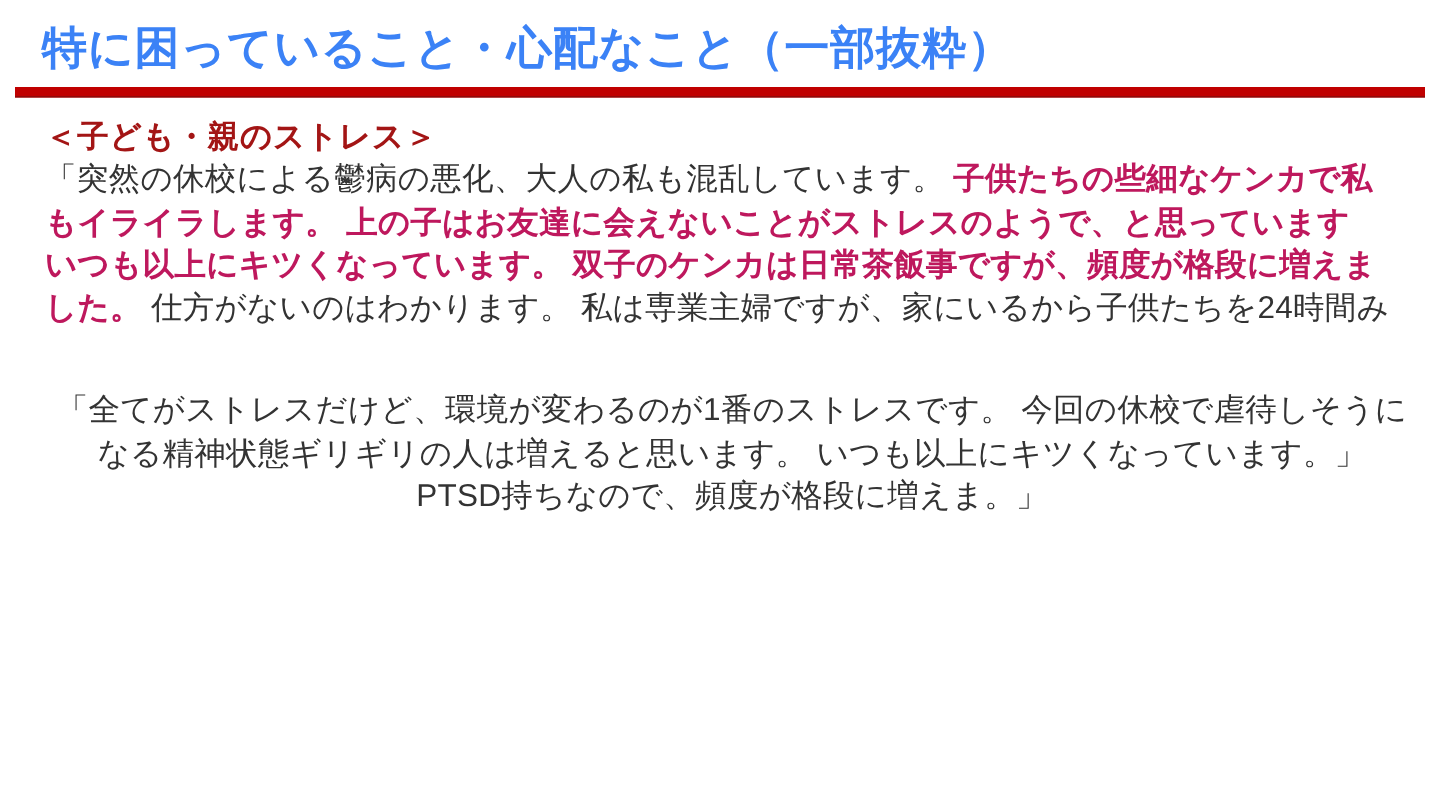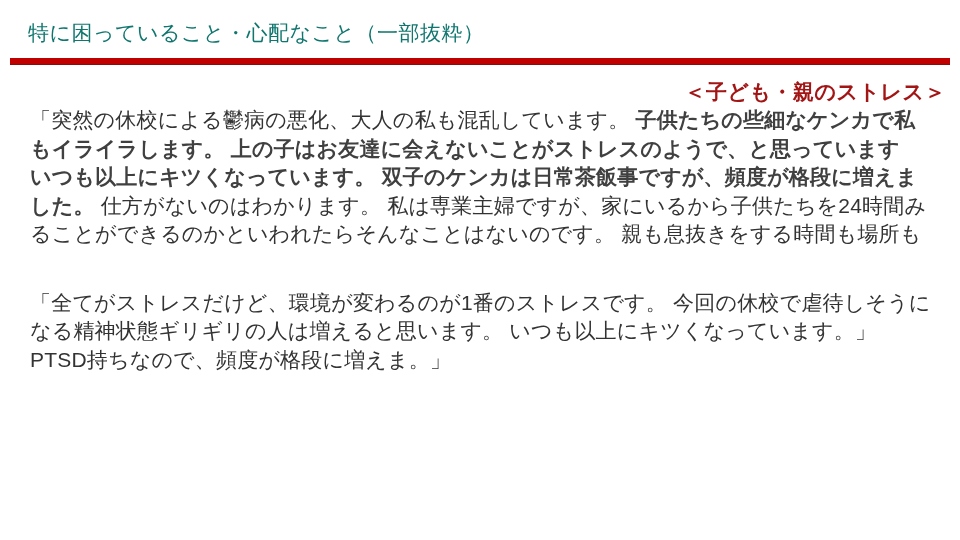--- a/index.html
+++ b/index.html
@@ -15,77 +15,76 @@
     color: #1a1a1a;
   }
   .slide {
     position: relative;
     width: 960px;
     height: 540px;
     background: #ffffff;
   }
   .slide-title {
     margin: 14px 28px 6px 28px;
-    font-size: 21px;
+    font-size: 30px;
     line-height: 38px;
-    font-weight: 400;
-    color: #0f766e;
+    font-weight: 700;
+    color: #3b82f6;
     letter-spacing: 0.5px;
   }
   .divider {
     height: 6px;
     background: #c00000;
     margin: 4px 10px 0 10px;
     border-bottom: 1px solid #8f0a0a;
   }
   .content {
     padding: 12px 14px 0 30px;
   }
   .section-heading {
     color: #a31515;
     font-weight: 700;
     font-size: 21px;
     line-height: 29px;
     letter-spacing: 0.5px;
-    text-align: right;
   }
   .quote {
     font-size: 21px;
     color: #333333;
   }
   .quote .text-line {
     white-space: nowrap;
     line-height: 28.5px;
     letter-spacing: 0.2px;
   }
   .quote2 {
     margin-top: 40px;
+    text-align: center;
   }
   .run-bold {
     font-weight: 700;
-    color: #404040;
+    color: #be185d;
   }
 </style>
 </head>
 <body>
 
 <div class="slide">
   <h1 class="slide-title">特に困っていること・心配なこと（一部抜粋）</h1>
 
   <div class="divider"></div>
 
   <div class="content">
     <div class="section-heading">＜子ども・親のストレス＞</div>
 
     <div class="quote quote1">
         <div class="text-line"><span>「突然の休校による鬱病の悪化、大人の私も混乱しています。 </span><span class="run-bold">子供たちの些細なケンカで私</span></div>
         <div class="text-line"><span class="run-bold">もイライラします。 上の子はお友達に会えないことがストレスのようで、と思っています</span></div>
         <div class="text-line"><span class="run-bold">いつも以上にキツくなっています。 双子のケンカは日常茶飯事ですが、頻度が格段に増えま</span></div>
         <div class="text-line"><span class="run-bold">した。</span><span> 仕方がないのはわかります。 私は専業主婦ですが、家にいるから子供たちを24時間み</span></div>
-        <div class="text-line"><span>ることができるのかといわれたらそんなことはないのです。 親も息抜きをする時間も場所も</span></div>
       </div>
 
     <div class="quote quote2">
         <div class="text-line"><span>「全てがストレスだけど、環境が変わるのが1番のストレスです。 今回の休校で虐待しそうに</span></div>
         <div class="text-line"><span>なる精神状態ギリギリの人は増えると思います。 いつも以上にキツくなっています。」</span></div>
         <div class="text-line"><span>PTSD持ちなので、頻度が格段に増えま。」</span></div>
       </div>
   </div>
 </div>
 

